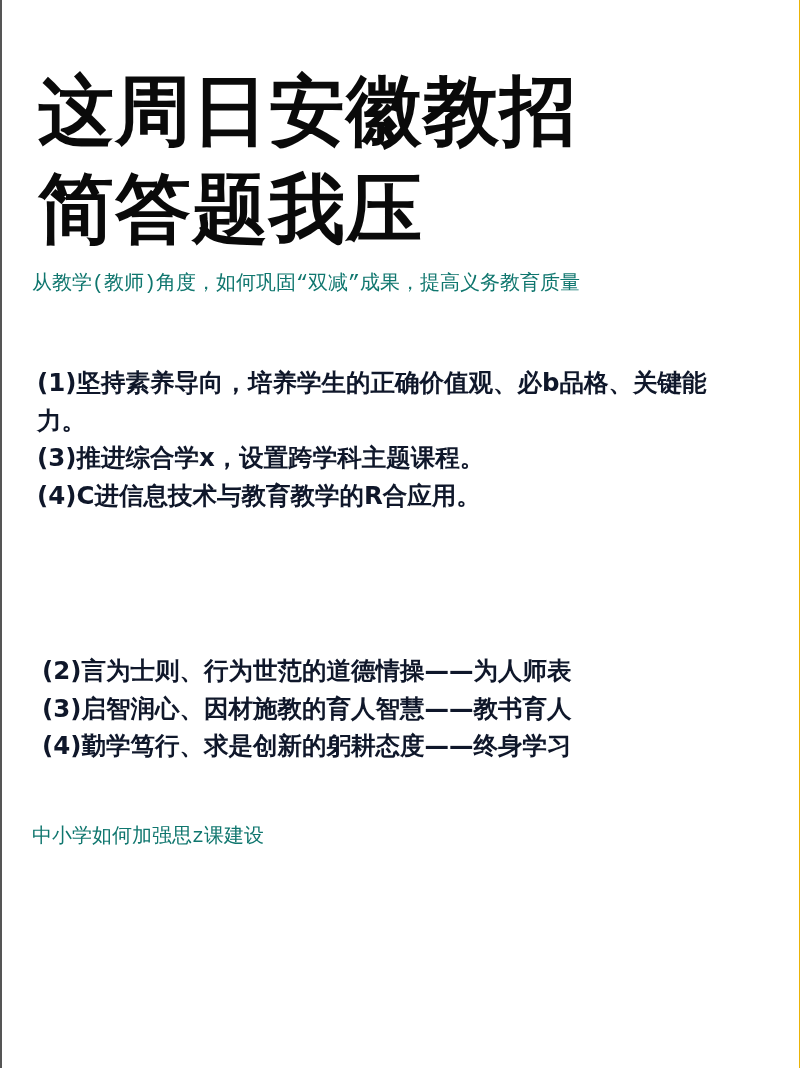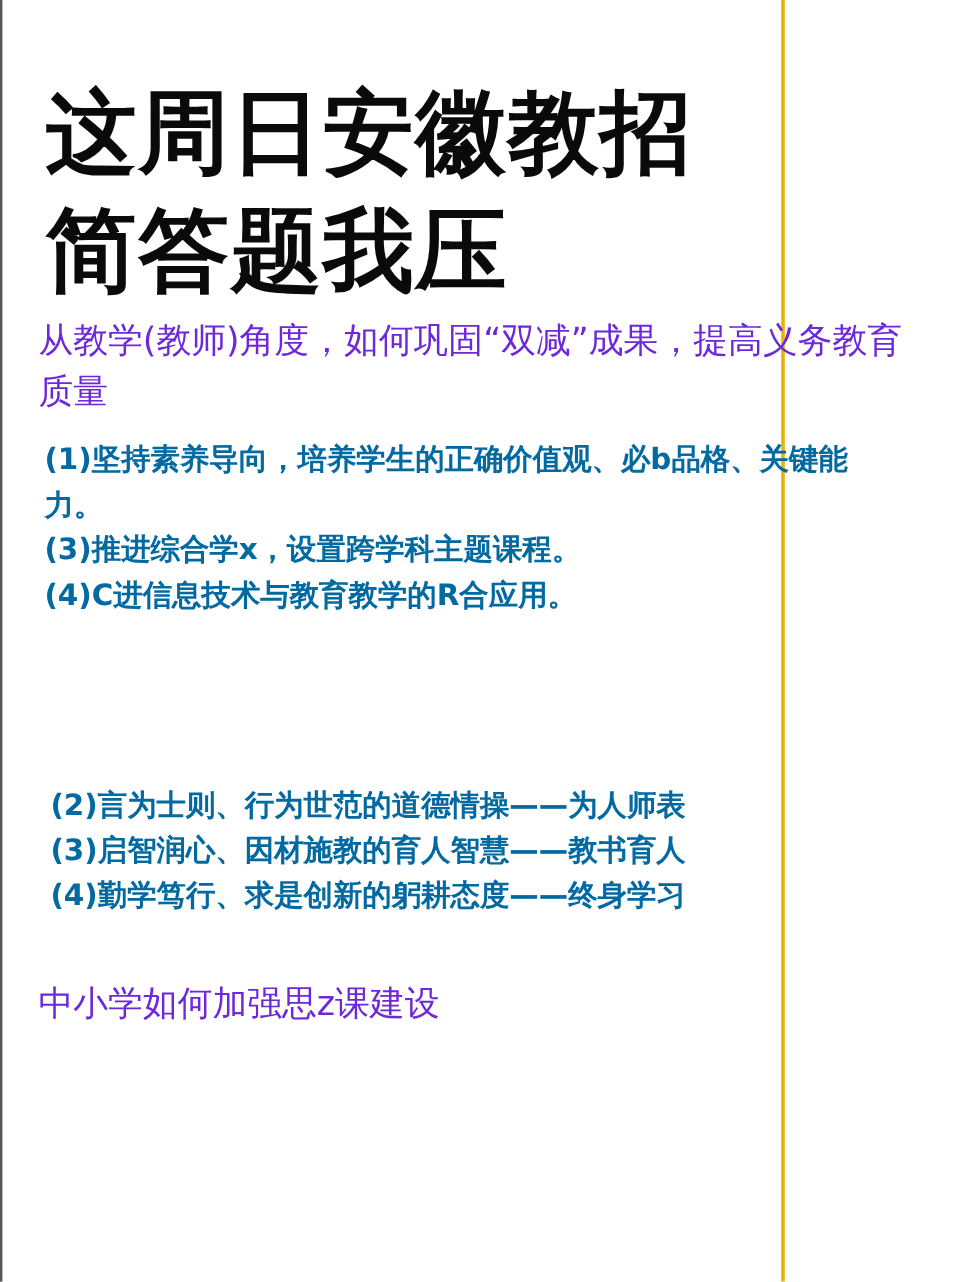--- a/index.html
+++ b/index.html
@@ -10,59 +10,60 @@
   body {
     width: 800px;
     height: 1068px;
     position: relative;
     overflow: hidden;
     font-family: "DejaVu Sans", "Liberation Sans", sans-serif;
   }
   .page {
     position: absolute;
     left: 0; top: 0;
-    width: 654px;
+    width: 800px;
     height: 1068px;
     box-sizing: border-box;
     border-left: 2px solid #555555;
-    border-right: 3px solid #eab308;
+    border-right: 1px solid #eab308;
     background: #ffffff;
   }
   .title {
     position: absolute;
     left: 36px;
     top: 62px;
     margin: 0;
     font-weight: bold;
     font-size: 76px;
     line-height: 98px;
     color: #0a0a0a;
     letter-spacing: 1px;
   }
   .title .line { display: block; white-space: nowrap; }
 
   .section-heading {
     position: absolute;
     left: 30px;
     margin: 0;
     font-weight: normal;
-    font-size: 29px;
+    font-size: 20px;
     line-height: 43px;
-    color: #6d28d9;
+    color: #0f766e;
     width: 740px;
+    font-family: Liberation Mono, monospace;
   }
   .item-list {
     position: absolute;
     left: 35px;
     margin: 0;
     padding: 0;
     list-style: none;
     font-size: 24.5px;
     line-height: 37.5px;
-    color: #0369a1;
+    color: #0f172a;
     font-weight: bold;
     width: 715px;
   }
   .item-list li { margin: 0; padding: 0; }
   .item-list.tight li { white-space: nowrap; }
 
   #sec1-heading { top: 262px; }
   #sec1-list { top: 364px; }
   #sec2-heading { top: 599px; }
   #sec2-list { top: 652px; left: 40px; }

